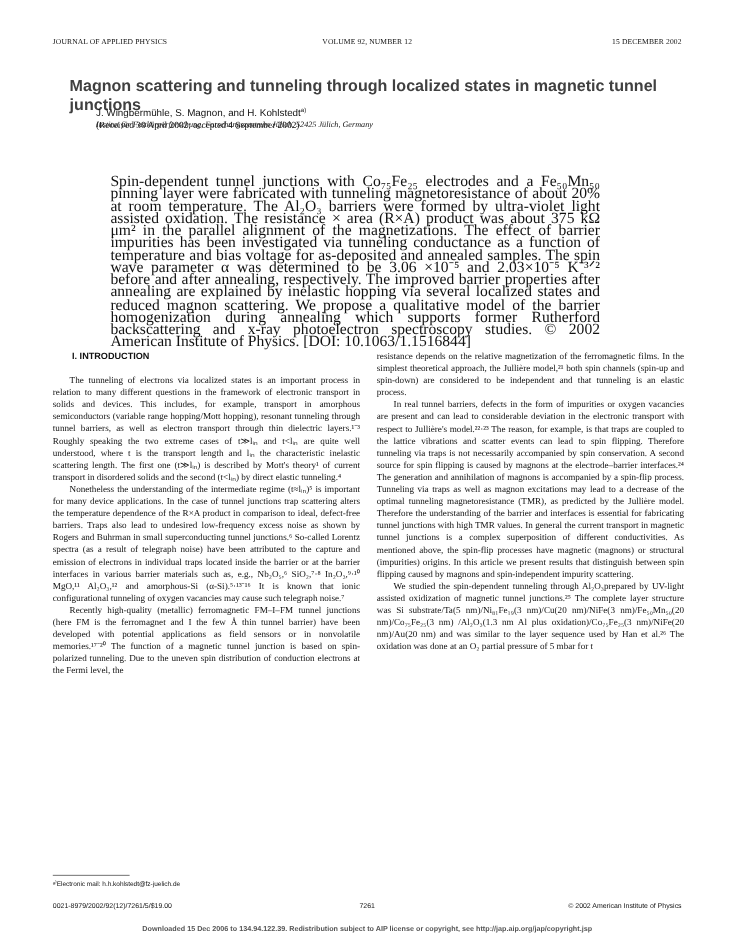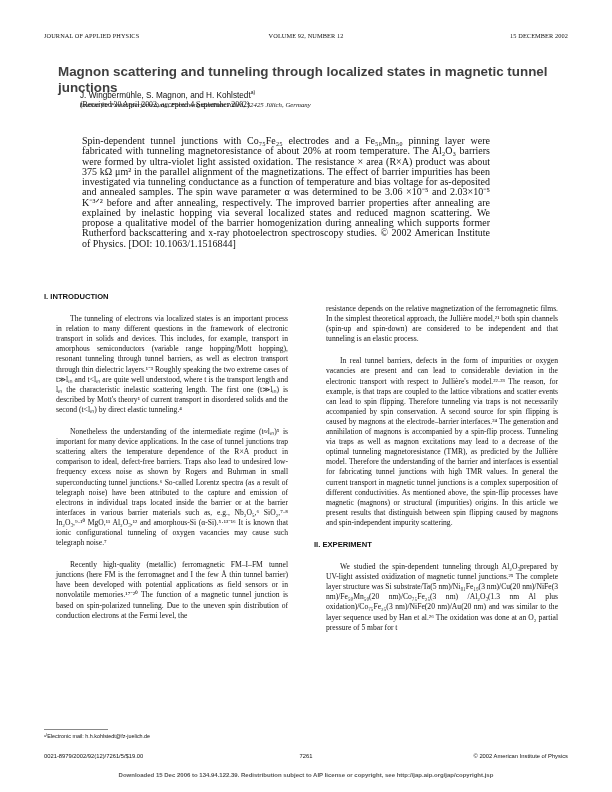--- a/index.html
+++ b/index.html
@@ -4,25 +4,25 @@
 <style>
   html, body { margin:0; padding:0; background:#fff; }
   body { width:612px; height:792px; position:relative; overflow:hidden; color:#111; font-family:"Liberation Serif", serif; }
   .hdr { position:absolute; top:32px; left:44px; right:44px; height:10px; font-family:"Liberation Serif", serif; font-size:6.3px; letter-spacing:0.1px; }
   .hdr span { position:absolute; top:0; }
   .hdr .l { left:0; } .hdr .c { left:0; right:0; text-align:center; } .hdr .r { right:0; }
   .title { position:absolute; top:50px; left:44px; width:520px; font-family:"Liberation Sans", sans-serif; font-weight:bold; font-size:13.4px; line-height:15.5px; color:#404040; margin:14px; }
   .authors { position:absolute; top:89px; left:80px; font-family:"Liberation Sans", sans-serif; font-size:8.2px; }
   .affil { position:absolute; top:101px; left:80px; font-style:italic; font-size:6.8px; }
   .received { position:absolute; top:100px; left:80px; font-size:7.8px; }
-  .abstract { position:absolute; top:134px; left:80px; width:408px; font-size:10px; line-height:10.25px; text-align:justify; margin:2px; }
+  .abstract { position:absolute; top:134px; left:80px; width:408px; font-size:13px; line-height:10.25px; text-align:justify; margin:12px; }
   .col { position:absolute; top:292px; width:256px; font-size:7.6px; line-height:10.1px; }
   .col.left { left:44px; } .col.right { left:314px; width:256px; }
-  .sec { font-family:"Liberation Sans", sans-serif; font-weight:bold; font-size:7.6px; margin:0 0 10px 0; }
-  .col p { margin:12px; text-align:justify; text-indent:14px; }
+  .sec { font-family:"Liberation Sans", sans-serif; font-weight:bold; font-size:7.6px; margin:0 0 10px 16px; }
+  .col p { margin:0; text-align:justify; text-indent:14px; }
   .col p.noind { text-indent:0; }
   .right .sec2 { margin-top:12px; }
   .fnrule { position:absolute; top:729px; left:44px; width:64px; border-top:0.6px solid #888; }
   .footnote { position:absolute; top:732px; left:44px; font-family:"Liberation Sans", sans-serif; font-size:5.4px; }
   .footer { position:absolute; top:753px; left:44px; right:44px; height:10px; font-family:"Liberation Sans", sans-serif; font-size:5.8px; }
   .footer span { position:absolute; top:0; }
   .footer .l { left:0; } .footer .c { left:0; right:0; text-align:center; } .footer .r { right:0; }
   .download { position:absolute; top:772px; left:0; right:0; text-align:center; font-family:"Liberation Sans", sans-serif; font-weight:bold; font-size:6px; color:#555; }
 </style>
 </head>
@@ -47,21 +47,20 @@
 <div class="col left">
   <h2 class="sec">I. INTRODUCTION</h2>
   <p>The tunneling of electrons via localized states is an important process in relation to many different questions in the framework of electronic transport in solids and devices. This includes, for example, transport in amorphous semiconductors (variable range hopping/Mott hopping), resonant tunneling through tunnel barriers, as well as electron transport through thin dielectric layers.¹⁻³ Roughly speaking the two extreme cases of t≫lᵢₙ and t&lt;lᵢₙ are quite well understood, where t is the transport length and lᵢₙ the characteristic inelastic scattering length. The first one (t≫lᵢₙ) is described by Mott's theory¹ of current transport in disordered solids and the second (t&lt;lᵢₙ) by direct elastic tunneling.⁴</p>
   <p>Nonetheless the understanding of the intermediate regime (t≈lᵢₙ)⁵ is important for many device applications. In the case of tunnel junctions trap scattering alters the temperature dependence of the R×A product in comparison to ideal, defect-free barriers. Traps also lead to undesired low-frequency excess noise as shown by Rogers and Buhrman in small superconducting tunnel junctions.⁶ So-called Lorentz spectra (as a result of telegraph noise) have been attributed to the capture and emission of electrons in individual traps located inside the barrier or at the barrier interfaces in various barrier materials such as, e.g., Nb₂O₅,⁶ SiO₂,⁷·⁸ In₂O₃,⁹·¹⁰ MgO,¹¹ Al₂O₃,¹² and amorphous-Si (α-Si).⁵·¹³⁻¹⁶ It is known that ionic configurational tunneling of oxygen vacancies may cause such telegraph noise.⁷</p>
   <p>Recently high-quality (metallic) ferromagnetic FM–I–FM tunnel junctions (here FM is the ferromagnet and I the few Å thin tunnel barrier) have been developed with potential applications as field sensors or in nonvolatile memories.¹⁷⁻²⁰ The function of a magnetic tunnel junction is based on spin-polarized tunneling. Due to the uneven spin distribution of conduction electrons at the Fermi level, the</p>
 </div>
 
 <div class="col right">
   <p class="noind">resistance depends on the relative magnetization of the ferromagnetic films. In the simplest theoretical approach, the Jullière model,²¹ both spin channels (spin-up and spin-down) are considered to be independent and that tunneling is an elastic process.</p>
   <p>In real tunnel barriers, defects in the form of impurities or oxygen vacancies are present and can lead to considerable deviation in the electronic transport with respect to Jullière's model.²²·²³ The reason, for example, is that traps are coupled to the lattice vibrations and scatter events can lead to spin flipping. Therefore tunneling via traps is not necessarily accompanied by spin conservation. A second source for spin flipping is caused by magnons at the electrode–barrier interfaces.²⁴ The generation and annihilation of magnons is accompanied by a spin-flip process. Tunneling via traps as well as magnon excitations may lead to a decrease of the optimal tunneling magnetoresistance (TMR), as predicted by the Jullière model. Therefore the understanding of the barrier and interfaces is essential for fabricating tunnel junctions with high TMR values. In general the current transport in magnetic tunnel junctions is a complex superposition of different conductivities. As mentioned above, the spin-flip processes have magnetic (magnons) or structural (impurities) origins. In this article we present results that distinguish between spin flipping caused by magnons and spin-independent impurity scattering.</p>
-  <h2 class="sec sec2">II. EXPERIMENT</h2>
   <p>We studied the spin-dependent tunneling through Al₂O₃prepared by UV-light assisted oxidization of magnetic tunnel junctions.²⁵ The complete layer structure was Si substrate/Ta(5 nm)/Ni₈₁Fe₁₉(3 nm)/Cu(20 nm)/NiFe(3 nm)/Fe₅₀Mn₅₀(20 nm)/Co₇₅Fe₂₅(3 nm) /Al₂O₃(1.3 nm Al plus oxidation)/Co₇₅Fe₂₅(3 nm)/NiFe(20 nm)/Au(20 nm) and was similar to the layer sequence used by Han et al.²⁶ The oxidation was done at an O₂ partial pressure of 5 mbar for t</p>
 </div>
 
 <div class="fnrule"></div>
 <div class="footnote">ᵃ⁾Electronic mail: h.h.kohlstedt@fz-juelich.de</div>
 
 <div class="footer">
   <span class="l">0021-8979/2002/92(12)/7261/5/$19.00</span>
   <span class="c">7261</span>
   <span class="r">© 2002 American Institute of Physics</span>

